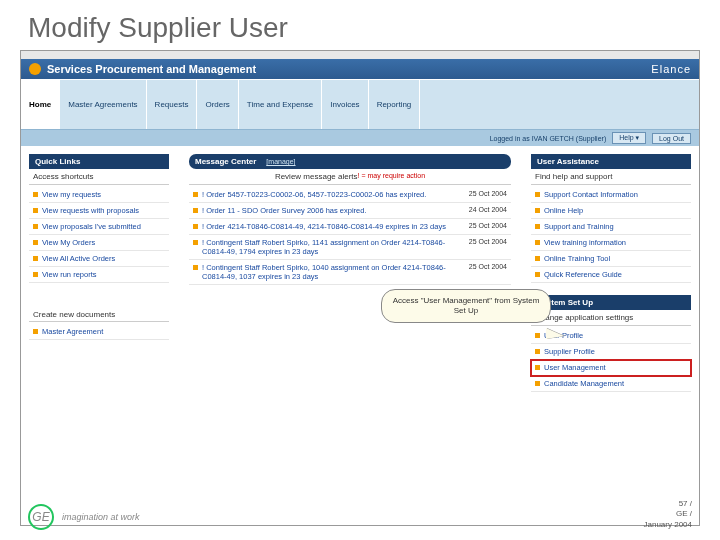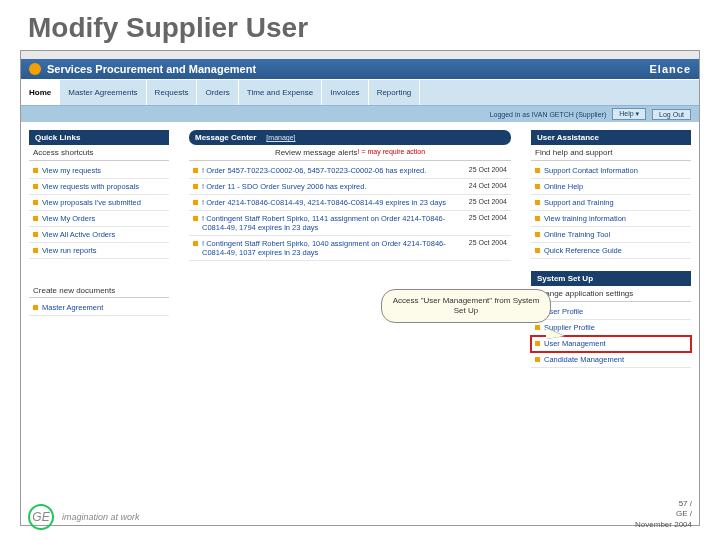--- a/index.html
+++ b/index.html
@@ -1,25 +1,25 @@
 <!DOCTYPE html>
 <html><head>
 <meta charset="utf-8">
 <style>
   * { box-sizing: border-box; margin: 0; padding: 0; }
   body { font-family: Arial, sans-serif; font-size: 9px; background: #fff; width: 720px; height: 540px; position: relative; }
-  .slide-title { font-family: "Segoe UI Light", "Helvetica Neue", Arial, sans-serif; font-weight: 700; font-size: 28px; color: #666; padding: 12px 16px 6px 28px; }
+  .slide-title { font-family: "Segoe UI Light", "Helvetica Neue", Arial, sans-serif; font-weight: 400; font-size: 28px; color: #666; padding: 12px 16px 6px 28px; }
   .app { border: 1px solid #999; margin: 0 20px; width: 680px; height: 476px; position: relative; background: #fff; }
   .titlebar { height: 8px; background: #e8e8e8; }
   .brandbar { background: linear-gradient(#3a6ea8, #2c5a8f); color: #fff; display: flex; align-items: center; height: 20px; padding: 0 8px; }
   .brand-logo { width: 12px; height: 12px; background: #f4a000; border-radius: 50%; margin-right: 6px; }
   .brand-title { font-size: 11px; font-weight: bold; flex: 1; }
-  .brand-right { font-size: 11px; font-weight: bold; letter-spacing: 1px; text-align: right; }
+  .brand-right { font-size: 11px; font-weight: normal; letter-spacing: 1px; text-align: right; }
   .navbar { display: flex; background: #cfe3f0; border-top: 1px solid #fff; border-bottom: 1px solid #8fb5d1; }
-  .navtab { font-size: 8px; padding: 8px 8px; border-right: 1px solid #fff; color: #17406a; cursor: pointer; }
+  .navtab { font-size: 8px; padding: 20px 8px; border-right: 1px solid #fff; color: #17406a; cursor: pointer; }
   .navtab.active { background: #fff; color: #000; font-weight: bold; }
   .userbar { background: #a9c9e0; display: flex; justify-content: flex-end; align-items: center; padding: 2px 8px; gap: 6px; font-size: 7px; color: #17406a; }
   .userbar .btn { border: 1px solid #6a92b5; background: #d8e8f3; padding: 1px 6px; font-size: 7px; cursor: pointer; }
   .content { display: flex; gap: 20px; padding: 8px; }
   .col-left { width: 140px; }
   .col-mid { flex: 1; }
   .col-right { width: 160px; }
   .panel { margin-bottom: 10px; }
   .panel-header { background: #1a3e6a; color: #fff; font-size: 8px; font-weight: bold; padding: 3px 6px; }
   .panel-header.wlink { display: flex; gap: 10px; align-items: center; border-radius: 7px; }
@@ -216,15 +216,15 @@
 </div>
 
 <div class="footer">
   <div class="ge-wrap">
     <div class="ge-logo">GE</div>
     <div class="tagline">imagination at work</div>
   </div>
   <div class="footer-right">
     <div>57 /</div>
     <div>GE /</div>
-    <div>November 2004</div>
+    <div>January 2004</div>
   </div>
 </div>
 
 </body></html>

